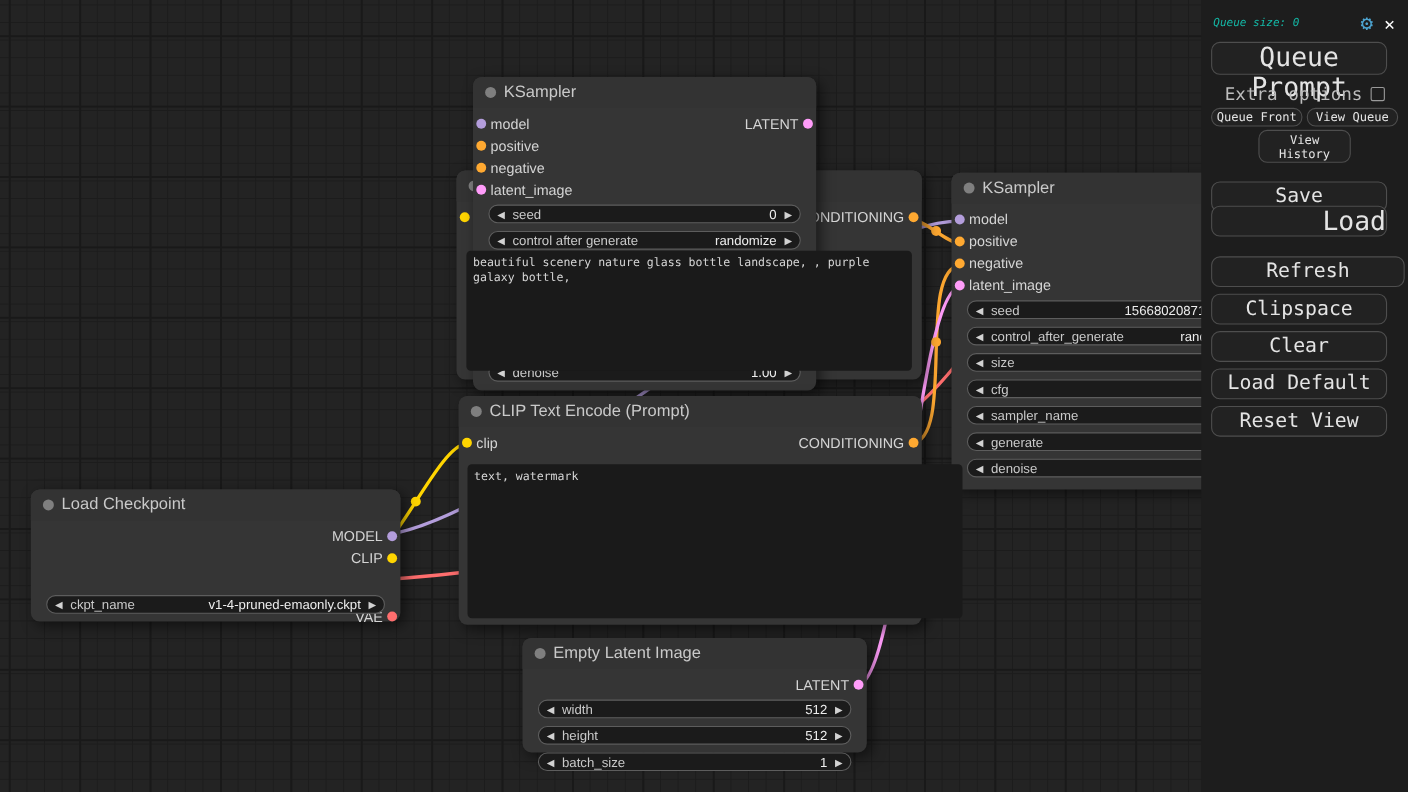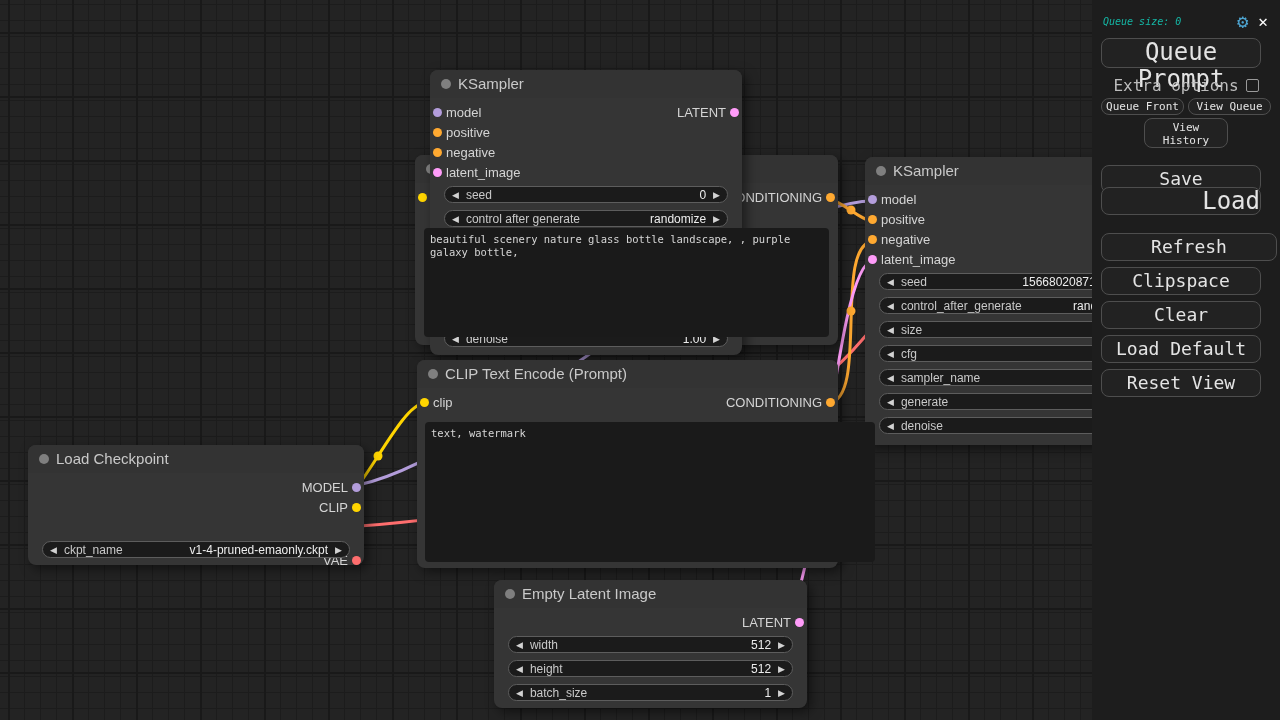--- a/index.html
+++ b/index.html
@@ -201,21 +201,21 @@
           <span class="wval"></span>
           <span class="warr">▶</span>
         </div>
         <div class="widget" style="top: 260px;">
           <span class="warr">◀</span>
           <span class="wname">denoise</span>
           <span class="wval"></span>
           <span class="warr">▶</span>
         </div>
       </div>
-      <div class="node" style="left: 494px; top: 580px; width: 313px; height: 128px;">
+      <div class="node" style="left: 475px; top: 580px; width: 313px; height: 104px;">
         <div class="ntitle">Empty Latent Image</div>
         <span class="cdot"></span>
         <div class="srow" style="top: 33px;">
           <span class="sout">LATENT</span>
           <span class="sdot out" style="background: rgb(255, 156, 249);"></span>
         </div>
         <div class="widget" style="top: 56px;">
           <span class="warr">◀</span>
           <span class="wname">width</span>
           <span class="wval">512</span>

